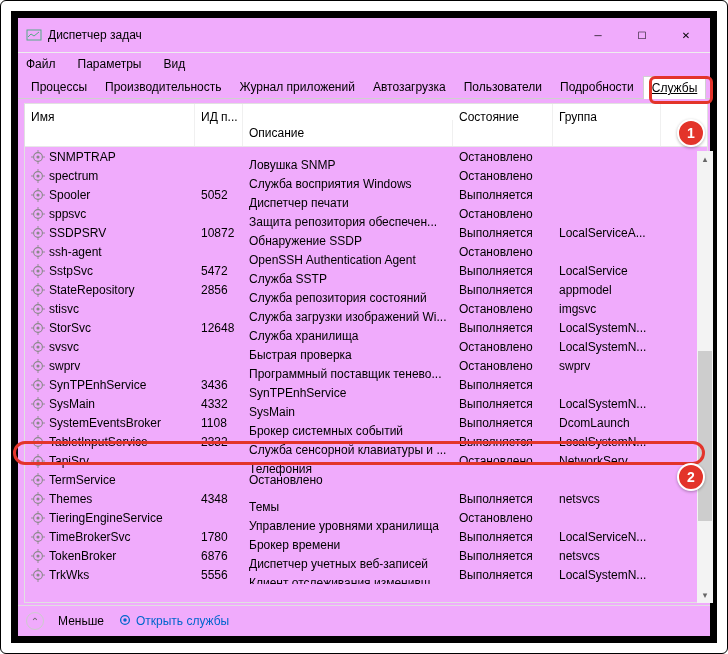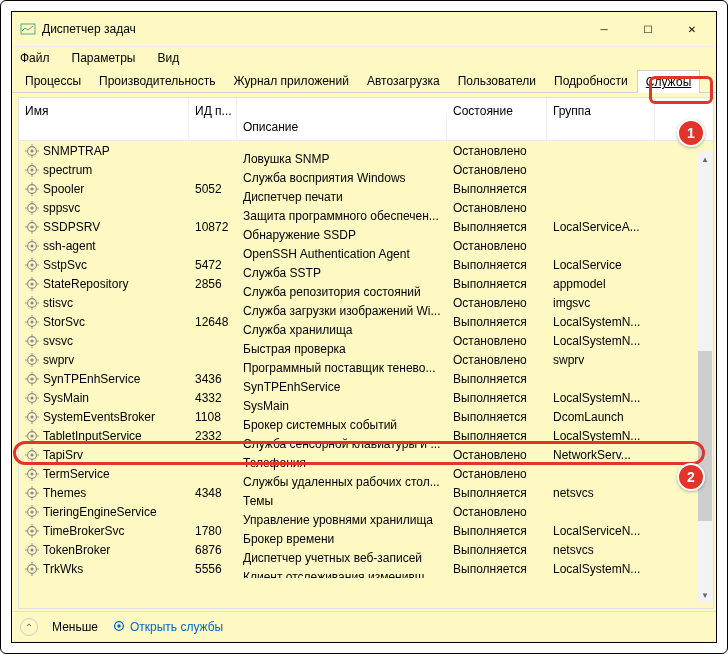--- a/index.html
+++ b/index.html
@@ -1,18 +1,18 @@
 <!DOCTYPE html>
 <html><head>
 <meta charset="utf-8">
 <style>
 * { box-sizing: border-box; margin: 0; padding: 0; }
 body { font-family: "Segoe UI", Tahoma, sans-serif; font-size: 12px; color: #000; background: #fff; }
 .outer { border: 1px solid #000; border-radius: 6px; width: 728px; height: 654px; padding: 10px; position: relative; }
-.window { width: 100%; height: 100%; border: 1px solid #000000; background: #fef9c3; display: flex; flex-direction: column; }
+.window { width: 100%; height: 100%; border: 7px solid #000000; background: #f0abfc; display: flex; flex-direction: column; }
 .titlebar { display: flex; align-items: center; padding: 4px 2px 4px 8px; border-bottom: 1px solid #eee; }
 .titlebar .icon { width: 16px; height: 16px; margin-right: 6px; display: inline-flex; }
 .titlebar .title { flex: 1; font-size: 12px; }
 .titlebar .controls { display: flex; }
 .titlebar .controls .ctl { width: 44px; height: 26px; display: flex; align-items: center; justify-content: center; font-family: "Segoe MDL2 Assets", sans-serif; font-size: 10px; }
 .menubar { display: flex; padding: 2px 8px; gap: 22px; font-size: 12px; }
 .menubar span { padding: 2px 0; }
 .tabs-wrap { position: relative; }
 .tabs { display: flex; border-bottom: 1px solid #d0d0d0; padding: 0 4px; }
 .tabs .tab { padding: 4px 8px; border: 1px solid transparent; border-bottom: none; font-size: 12px; white-space: nowrap; position: relative; }
@@ -148,21 +148,21 @@
                     <circle cx="8" cy="8" r="1.8" fill="#888"></circle>
                     <line x1="8" y1="0" x2="8" y2="3" stroke="#888"></line>
                     <line x1="8" y1="13" x2="8" y2="16" stroke="#888"></line>
                     <line x1="0" y1="8" x2="3" y2="8" stroke="#888"></line>
                     <line x1="13" y1="8" x2="16" y2="8" stroke="#888"></line>
                   </svg>
                 </span>
                 <span>sppsvc</span>
               </div>
               <div class="td c2"></div>
-              <div class="td c3">Защита программного обеспечен...</div>
+              <div class="td c3">Защита репозитория обеспечен...</div>
               <div class="td c4">Остановлено</div>
               <div class="td c5"></div>
             </div>
             <div class="row">
               <div class="td c1">
                 <span class="svc-icon">
                   <svg viewBox="0 0 16 16">
                     <circle cx="8" cy="8" r="5" fill="none" stroke="#888" stroke-width="1.2"></circle>
                     <circle cx="8" cy="8" r="1.8" fill="#888"></circle>
                     <line x1="8" y1="0" x2="8" y2="3" stroke="#888"></line>
@@ -414,21 +414,20 @@
                     <circle cx="8" cy="8" r="1.8" fill="#888"></circle>
                     <line x1="8" y1="0" x2="8" y2="3" stroke="#888"></line>
                     <line x1="8" y1="13" x2="8" y2="16" stroke="#888"></line>
                     <line x1="0" y1="8" x2="3" y2="8" stroke="#888"></line>
                     <line x1="13" y1="8" x2="16" y2="8" stroke="#888"></line>
                   </svg>
                 </span>
                 <span>TermService</span>
               </div>
               <div class="td c2"></div>
-              <div class="td c3">Службы удаленных рабочих стол...</div>
               <div class="td c4">Остановлено</div>
               <div class="td c5"></div>
             </div>
             <div class="row">
               <div class="td c1">
                 <span class="svc-icon">
                   <svg viewBox="0 0 16 16">
                     <circle cx="8" cy="8" r="5" fill="none" stroke="#888" stroke-width="1.2"></circle>
                     <circle cx="8" cy="8" r="1.8" fill="#888"></circle>
                     <line x1="8" y1="0" x2="8" y2="3" stroke="#888"></line>

